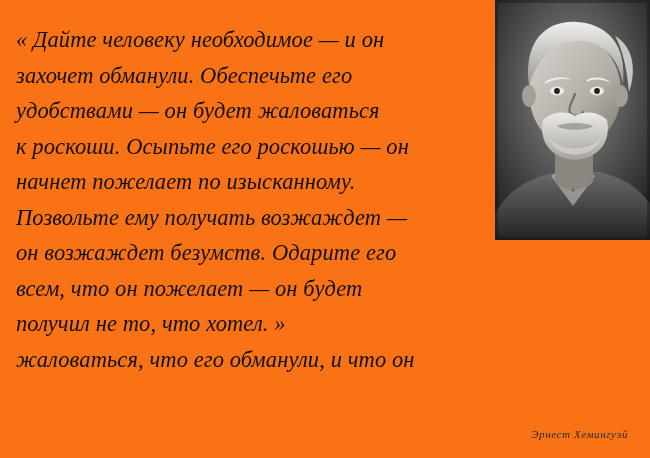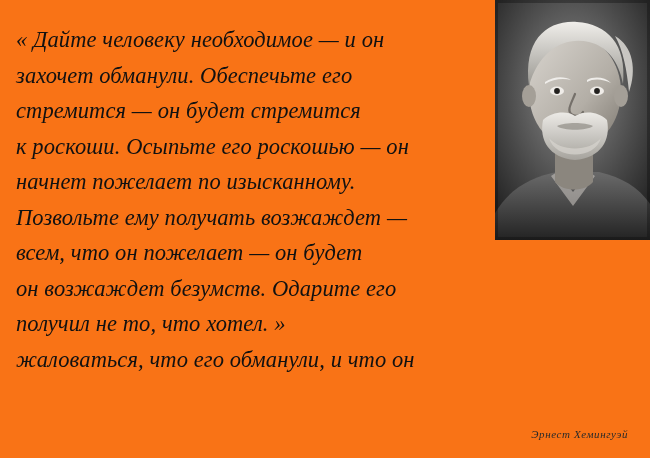--- a/index.html
+++ b/index.html
@@ -126,25 +126,25 @@
       <ellipse cx="34" cy="96" rx="7" ry="11" fill="#a49f97"></ellipse>
       <ellipse cx="126" cy="96" rx="7" ry="11" fill="#a49f97"></ellipse>
 
       <rect x="0" y="0" width="155" height="240" fill="none" stroke="#0c0c0c" stroke-width="6" opacity="0.35"></rect>
     </svg>
   </div>
 
   <div class="quote">
     <div class="quote-line">« Дайте человеку необходимое — и он</div>
     <div class="quote-line">захочет обманули. Обеспечьте его</div>
-    <div class="quote-line">стремится — он будет стремится</div>
+    <div class="quote-line">удобствами — он будет жаловаться</div>
     <div class="quote-line">к роскоши. Осыпьте его роскошью — он</div>
     <div class="quote-line">начнет пожелает по изысканному.</div>
     <div class="quote-line">Позвольте ему получать возжаждет —</div>
+    <div class="quote-line">он возжаждет безумств. Одарите его</div>
     <div class="quote-line">всем, что он пожелает — он будет</div>
-    <div class="quote-line">он возжаждет безумств. Одарите его</div>
     <div class="quote-line">получил не то, что хотел. »</div>
     <div class="quote-line">жаловаться, что его обманули, и что он</div>
   </div>
 
   <div class="attribution">Эрнест Хемингуэй</div>
 
 </div>
 
 </body></html>

